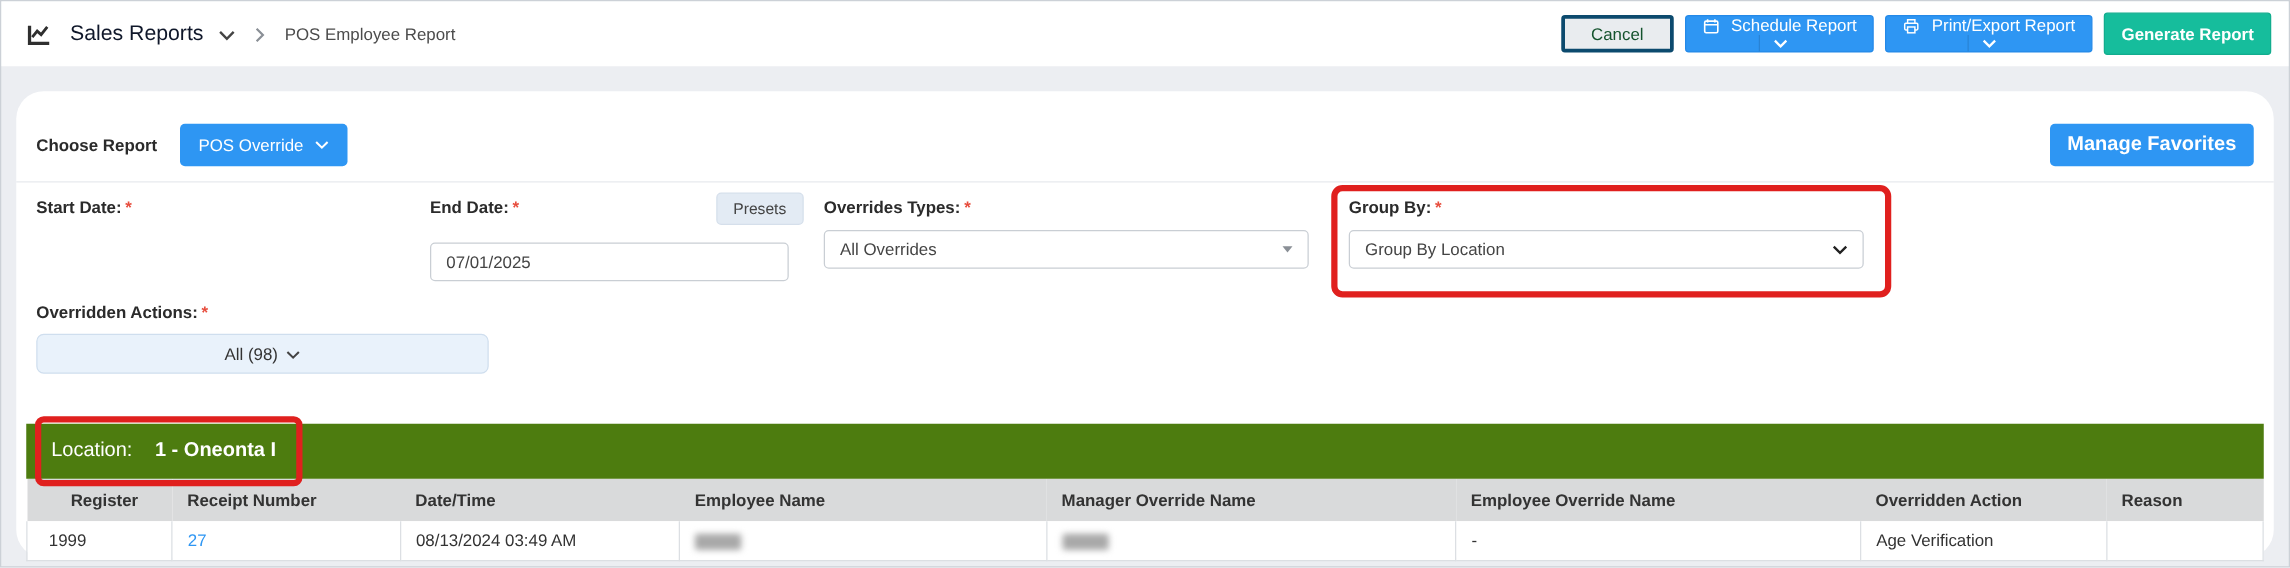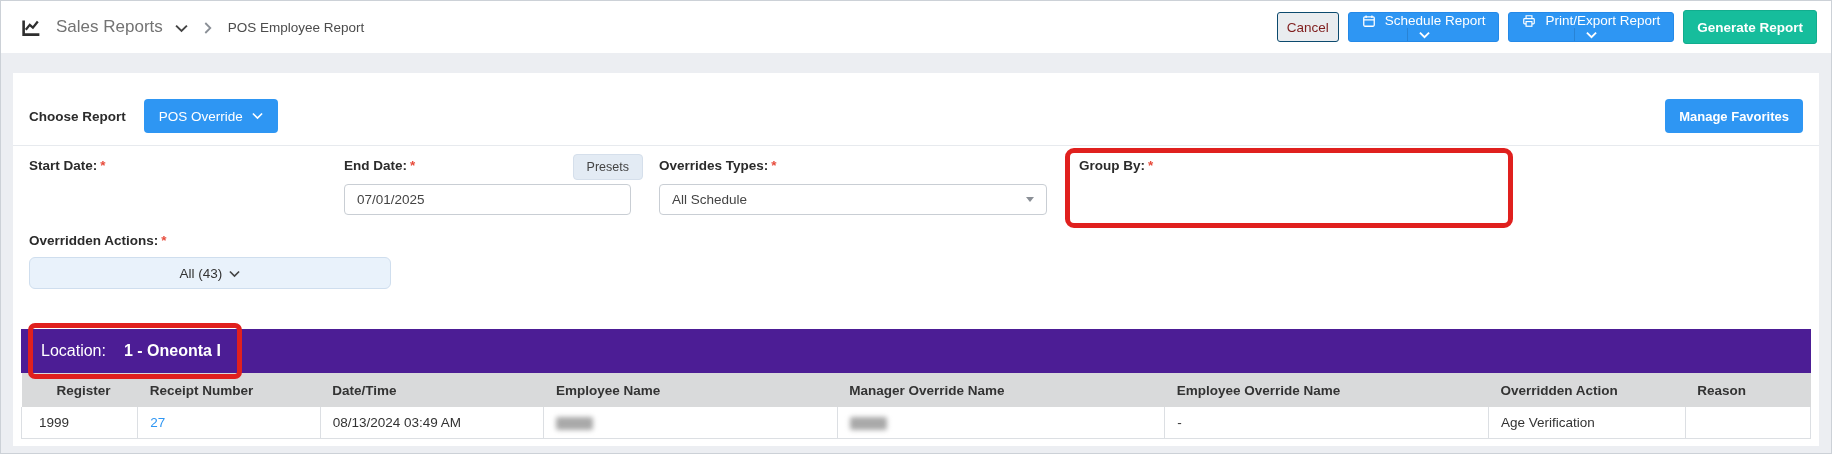--- a/index.html
+++ b/index.html
@@ -8,63 +8,63 @@
     font-family: "Liberation Sans", sans-serif;
     background:#eceef2;
     border:1px solid #ccd1d7;
     overflow:hidden;
     color:#333;
   }
   
   .topbar { height:52px; background:#fff; display:flex; align-items:center; justify-content:space-between; padding:0 14px 0 20px; }
   .tb-left { display:flex; align-items:center; }
   .brand-icon { display:flex; margin-right:14px; }
-  .tb-title { font-size:17px; color:#737373; }
+  .tb-title { font-size:17px; color:#0f172a; }
   .tb-caret { margin:3px 0 0 12px; color:#444; display:flex; }
   .tb-sep { margin:2px 16px 0 16px; color:#8a8f96; display:flex; }
   .tb-crumb { font-size:13.5px; color:#4c4c4c; }
   .tb-right { display:flex; gap:9px; align-items:center; }
   .btn { height:30px; border-radius:3px; font-size:13.5px; display:inline-flex; align-items:center; cursor:pointer; white-space:nowrap; }
-  .btn-cancel { background:#e9ecef; border:1px solid #0c4a6e; color:#7f1d1d; padding:0 9px; }
+  .btn-cancel { background:#e9ecef; border:3px solid #0c4a6e; color:#14532d; padding:0 21px; }
   .btn-blue { background:#2e96f3; color:#fff; border:1px solid #2489e8; padding:0;flex-direction:column; }
   .btn-blue .seg-main { display:flex; align-items:center; gap:9px; padding:0 13px; }
   .btn-blue .seg-caret { display:flex; align-items:center; padding:0 11px; border-left:1px solid rgba(0,0,0,.12); height:100%; }
   .btn-teal { background:#16bd9c; border:1px solid #12ad8e; color:#fff; padding:16px 13px; font-weight:bold; }
   
   .page { padding:20px 12px 0; }
-  .panel { background:#fff; height:373px; position:relative; }
+  .panel { background:#fff; height:373px; position:relative;border-radius:22px; }
   .row1 { display:flex; justify-content:space-between; align-items:center; padding:26px 16px 0 16px; }
   .choose-wrap { display:flex; align-items:center; gap:18px; }
   .flabel { font-size:13.5px; font-weight:bold; color:#2b2b2b; }
   .req { color:#e74c3c; font-weight:bold; margin-left:3px; }
   .btn-pos { background:#2e96f3; color:#fff; border-radius:4px; height:34px; padding:0 15px; font-size:13.5px; display:inline-flex; align-items:center; gap:9px; cursor:pointer; }
-  .btn-fav { background:#2e96f3; color:#fff; border-radius:4px; height:34px; padding:0 14px; font-size:13px; font-weight:bold; display:inline-flex; align-items:center; cursor:pointer; }
+  .btn-fav { background:#2e96f3; color:#fff; border-radius:4px; height:34px; padding:0 14px; font-size:16px; font-weight:bold; display:inline-flex; align-items:center; cursor:pointer; }
   .divider { border-top:1px solid #e7eaee; margin-top:12px; }
   
   .filters { display:flex; padding:12px 16px 0; }
   .fcol { display:flex; flex-direction:column; }
   .fcol .flabel { margin-bottom:9px; height:17px; }
   .w1 { width:287px; margin-right:28px; }
-  .w2 { width:287px; margin-right:28px; position:relative; }
+  .w2 { width:287px; margin-right:28px; position:relative;gap:10px; }
   .w3 { width:388px; margin-right:32px; }
   .w4 { width:412px; position:relative; }
   .input, .selbox { height:31px; border:1px solid #c9ced4; border-radius:4px; padding:0 12px; font-size:13.5px; color:#444; background:#fff; width:100%; display:flex; align-items:center; }
   input.input { display:block; line-height:29px; }
   .selbox .tri { width:0; height:0; border-left:4.5px solid transparent; border-right:4.5px solid transparent; border-top:5.5px solid #8a8f96; margin-left:auto; }
   .selbox .chev { margin-left:auto; color:#222; display:flex; }
   .presets { position:absolute; right:-12px; top:-4px; background:#e3ebf4; border:1px solid #d5dfeb; border-radius:4px; padding:5px 13px; font-size:12.5px; color:#444; cursor:pointer; }
   .red-box { position:absolute; border:5px solid #e0201e; border-radius:9px; pointer-events:none; }
   .rb-groupby { left:-14px; right:-22px; top:-10px; bottom:-13px; }
   
   .actions-row { padding:16px 16px 0; }
   .all-btn { margin-top:8px; width:362px; height:32px; background:#e9f2fb; border:1px solid #cfdeee; border-radius:6px; display:flex; align-items:center; justify-content:center; gap:7px; font-size:13.5px; color:#333; cursor:pointer; }
   .all-btn .chev { display:flex; margin-top:2px; color:#444; }
   
   .table-section { margin:40px 8px 0; }
-  .loc-bar { background:#4c1d95; height:44px; color:#fff; display:flex; align-items:center; padding:0 20px; font-size:16px; position:relative; }
+  .loc-bar { background:#4d7c0f; height:44px; color:#fff; display:flex; align-items:center; padding:0 20px; font-size:16px; position:relative; }
   .loc-bar .loc-val { font-weight:bold; margin-left:18px; }
   .rb-location { left:7px; top:-6px; width:214px; height:56px; border-radius:7px; }
   table { width:100%; border-collapse:collapse; font-size:13.5px; color:#333; table-layout:fixed; }
   thead th { background:#d9dadb; height:34px; text-align:left; padding:0 12px; font-weight:bold; }
   thead th:first-child { padding-left:35px; }
   tbody td { height:31px; padding:0 12px; border:1px solid #dcdfe3; border-top:none; background:#fff; }
   tbody td:first-child { padding-left:17px; }
   .cell-link { color:#2e96f3; cursor:pointer; }
   .blur { display:inline-block; width:37px; height:13px; background:#a9a9a9; border-radius:2px; filter:blur(2.5px); vertical-align:middle; }
   svg { display:block; }
@@ -157,34 +157,42 @@
         <span class="flabel"><span>Start Date:</span><span class="req">*</span></span>
       </div>
       <div class="fcol w2">
         <span class="flabel"><span>End Date:</span><span class="req">*</span></span>
         <input class="input" value="07/01/2025" style="">
         <span class="presets">Presets</span>
       </div>
       <div class="fcol w3">
         <span class="flabel"><span>Overrides Types:</span><span class="req">*</span></span>
         <div class="selbox">
-          <span>All Schedule</span>
+          <span>All Overrides</span>
           <span class="tri"></span>
         </div>
       </div>
       <div class="fcol w4">
         <span class="flabel"><span>Group By:</span><span class="req">*</span></span>
+        <div class="selbox">
+          <span>Group By Location</span>
+          <span class="chev">
+            <svg width="12" height="8" viewBox="0 0 12 8">
+                <path d="M1 1.3l5 5 5-5" fill="none" stroke="#222" stroke-width="1.9"></path>
+              </svg>
+          </span>
+        </div>
         <div class="red-box rb-groupby"></div>
       </div>
     </div>
 
     <div class="actions-row">
       <span class="flabel"><span>Overridden Actions:</span><span class="req">*</span></span>
       <div class="all-btn">
-        <span>All (43)</span>
+        <span>All (98)</span>
         <span class="chev">
           <svg width="11" height="8" viewBox="0 0 12 8">
               <path d="M1 1.3l5 5 5-5" fill="none" stroke="#444" stroke-width="1.8"></path>
             </svg>
         </span>
       </div>
     </div>
 
     <div class="table-section">
       <div class="loc-bar">

